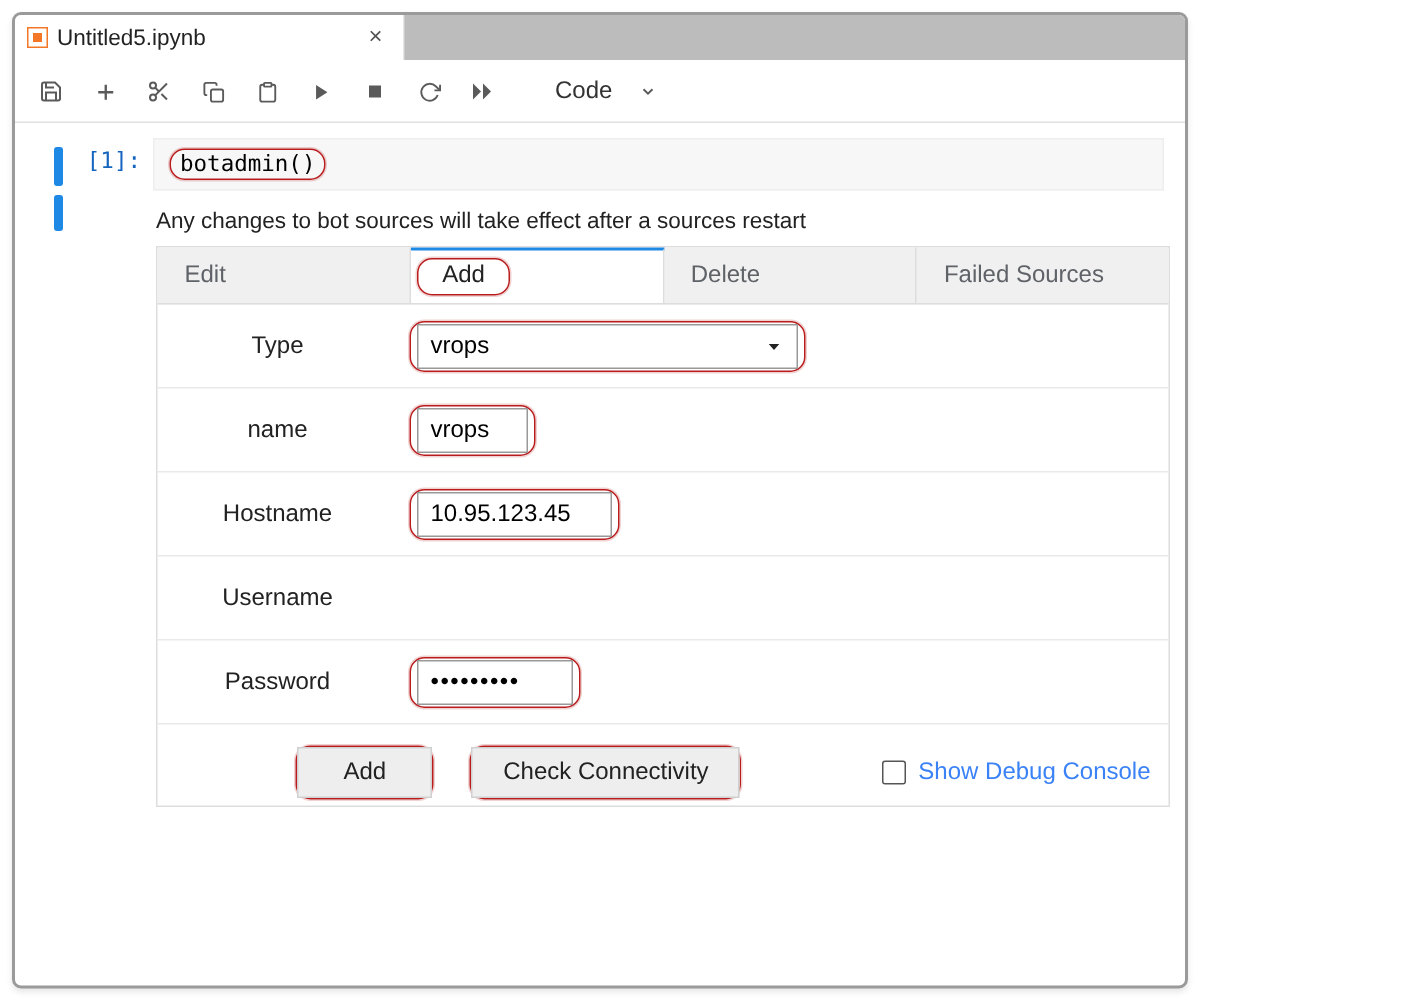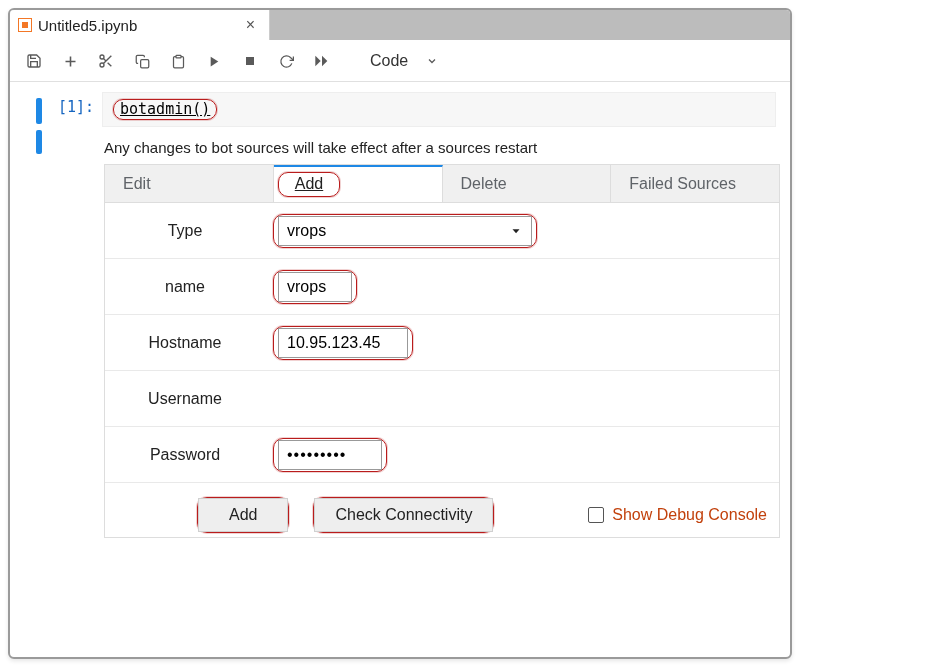--- a/index.html
+++ b/index.html
@@ -76,21 +76,21 @@
 .prompt-row { display:flex; align-items:flex-start; }
 .prompt {
   color:#1565c0; font-family: Menlo, Consolas, monospace;
   font-size:15px; width:48px; text-align:right; padding-top:6px;
 }
 .codearea {
   flex:1; background:#f7f7f7; border:1px solid #eee;
   padding:6px 10px; font-family:Menlo, Consolas, monospace;
   font-size:15px; margin-left:8px; margin-right:4px;
 }
-.hl { border:1.8px solid #b91c1c; border-radius:10px; box-shadow:0 0 0 1px #b91c1c33;text-decoration:underline; }
+.hl { border:1.8px solid #b91c1c; border-radius:10px; box-shadow:0 0 0 1px #b91c1c33; }
 .hl-code { display:inline-block; padding: 0 6px 1px 6px; }
 .output { padding: 12px 0 0 58px; }
 .note { font-size:15px; color:#222; margin-bottom:8px; }
 .panel { border:1px solid #ddd; }
 .tabs2 {
   display:flex; background:#f0f0f0; border-bottom:1px solid #ddd;
   height:38px;
 }
 .tab2 {
   flex:1; display:flex; align-items:center; padding:0 18px;
@@ -128,21 +128,21 @@
 .actionrow {
   display:flex; align-items:center; gap:24px;
   padding: 14px 12px 4px 12px;
 }
 .actbtn {
   background:#eee; border:1px solid #d0d0d0;
   padding:7px 30px; font-size:16px; color:#222;
 }
 .hl-btn { display:inline-block; padding:0; }
 .spacer { flex:1; }
-.chk { display:flex; align-items:center; gap:8px; font-size:16px; color:#c2410c; }
+.chk { display:flex; align-items:center; gap:8px; font-size:16px; color:#3b82f6; }
 .chk .box { width:16px; height:16px; border:1.5px solid #555; border-radius:2px; display:inline-block; }
 svg { display:block; }
 </style>
 </head>
 <body>
 
 <div class="window">
 
   <div class="tabbar">
     <div class="tab">

